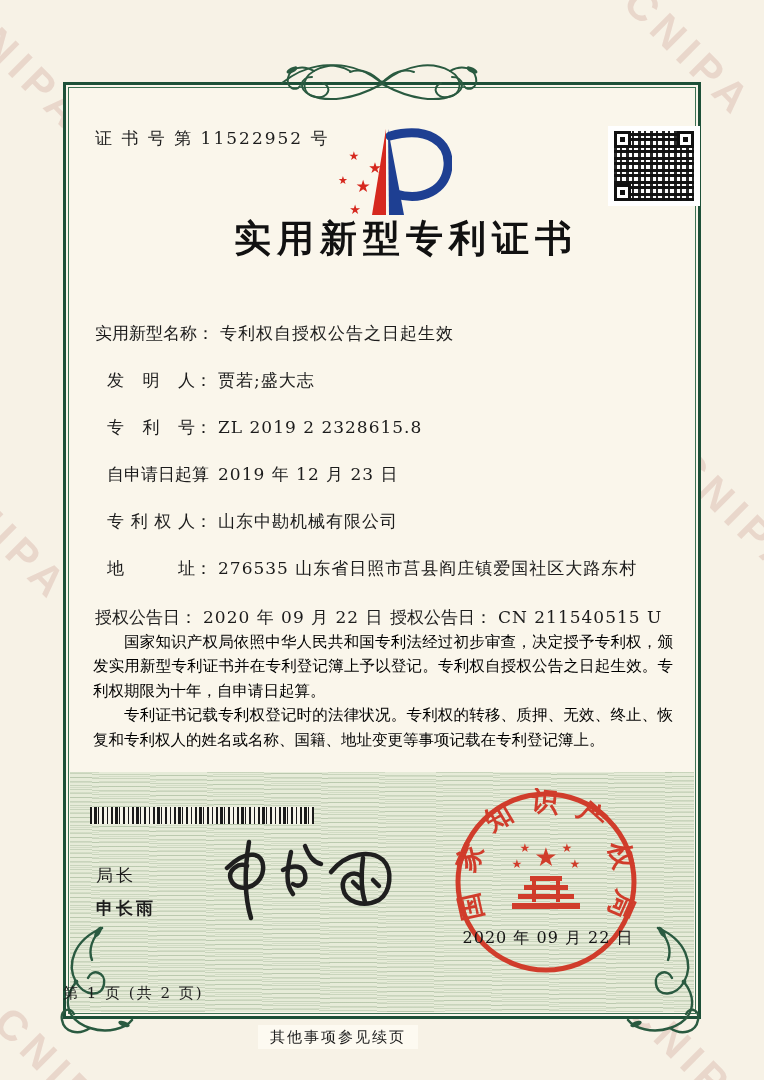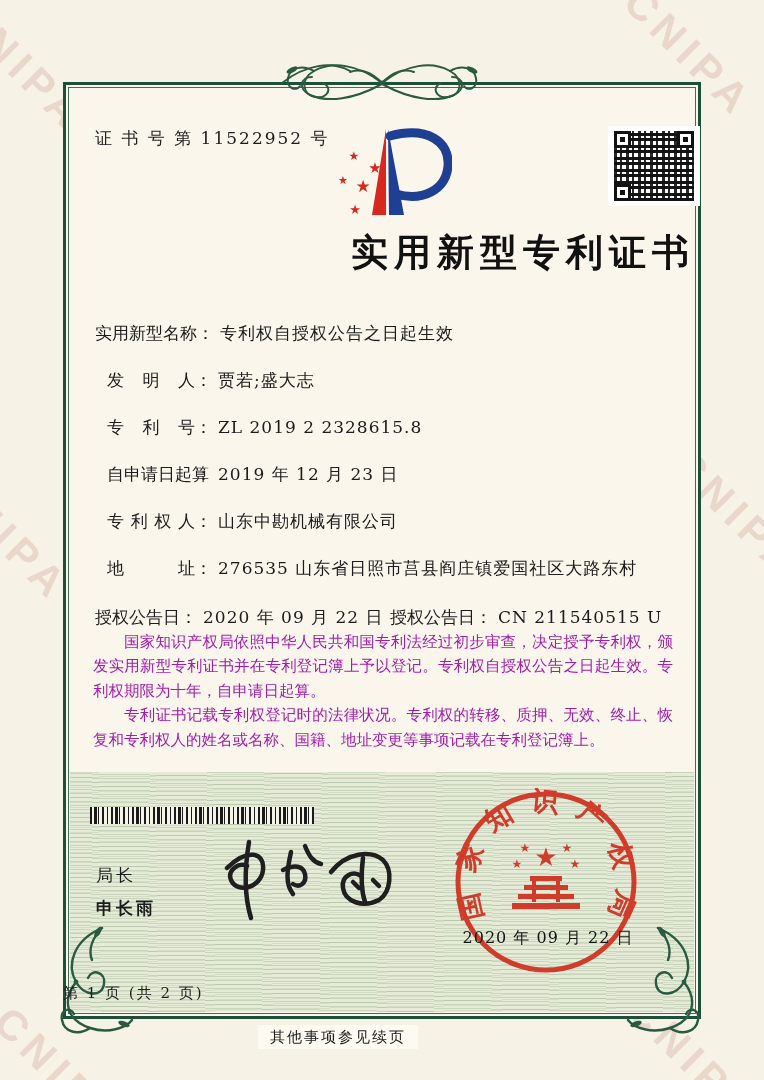--- a/index.html
+++ b/index.html
@@ -38,30 +38,30 @@
   .qr{position:absolute;left:608px;top:126px;width:92px;height:80px;background:#fff;}
   .qr-pat{position:absolute;left:6px;top:5px;right:6px;bottom:5px;
     background:
       repeating-linear-gradient(90deg, rgba(17,17,17,.9) 0 3px, rgba(0,0,0,0) 3px 6px, rgba(17,17,17,.9) 6px 8px, rgba(0,0,0,0) 8px 12px),
       repeating-linear-gradient(0deg, #141414 0 3px, #ffffff 3px 5px, #141414 5px 8px, #ffffff 8px 12px);
   }
   .qr-f{position:absolute;width:17px;height:17px;border:3px solid #111;background:#fff;box-sizing:border-box;}
   .qr-f i{position:absolute;left:3px;top:3px;right:3px;bottom:3px;background:#111;display:block;}
   .qr-f.tl{left:0;top:0}.qr-f.tr{right:0;top:0}.qr-f.bl{left:0;bottom:0}
   .title{
-    position:absolute;left:63px;top:228px;width:632px;text-align:right;
-    font-size:37px;font-weight:bold;letter-spacing:6px;color:#111;
+    position:absolute;left:63px;top:214px;width:632px;text-align:center;
+    font-size:37px;font-weight:bold;letter-spacing:6px;color:#111;padding-left:27px;
   }
   .frow{position:absolute;left:95px;font-size:17px;white-space:nowrap;}
   .flabel{display:inline-block;width:88px;text-align:justify;text-align-last:justify;-moz-text-align-last:justify;vertical-align:top;margin-left:12px;}
   .flabel-wide{display:inline-block;vertical-align:top;}
   .fcolon{display:inline-block;margin-right:6px;}
   .fval{letter-spacing:1px;}
   .grant2{position:absolute;left:295px;top:0;white-space:nowrap;}
-  .paras{position:absolute;left:93px;top:630px;width:580px;font-size:15.5px;line-height:24.4px;text-align:justify;color:#a21caf;}
+  .paras{position:absolute;left:93px;top:630px;width:580px;font-size:15.5px;line-height:24.4px;text-align:justify;color:#000000;}
   .paras p{margin:0;text-indent:2em;}
   .barcode{
     position:absolute;left:90px;top:807px;width:224px;height:17px;
     background:repeating-linear-gradient(90deg,#1a1a1a 0 2px,#f6f4ea 2px 4px,#1a1a1a 4px 7px,#f6f4ea 7px 8px,#1a1a1a 8px 9px,#f6f4ea 9px 12px,#1a1a1a 12px 14px,#f6f4ea 14px 17px,#1a1a1a 17px 18px,#f6f4ea 18px 21px);
   }
   .dir-title{position:absolute;left:96px;top:864px;font-size:17px;letter-spacing:3px;font-family:"DejaVu Sans","Liberation Sans",sans-serif;}
   .dir-name{position:absolute;left:96px;top:897px;font-size:17px;letter-spacing:3px;font-family:"DejaVu Sans","Liberation Sans",sans-serif;font-weight:bold;}
   .sig{position:absolute;left:213px;top:836px;}
   .seal{position:absolute;left:452px;top:788px;opacity:.93;}
   .seal-date{position:absolute;left:458px;top:928px;width:180px;text-align:center;font-size:16px;letter-spacing:1px;color:#141414;z-index:5;}

